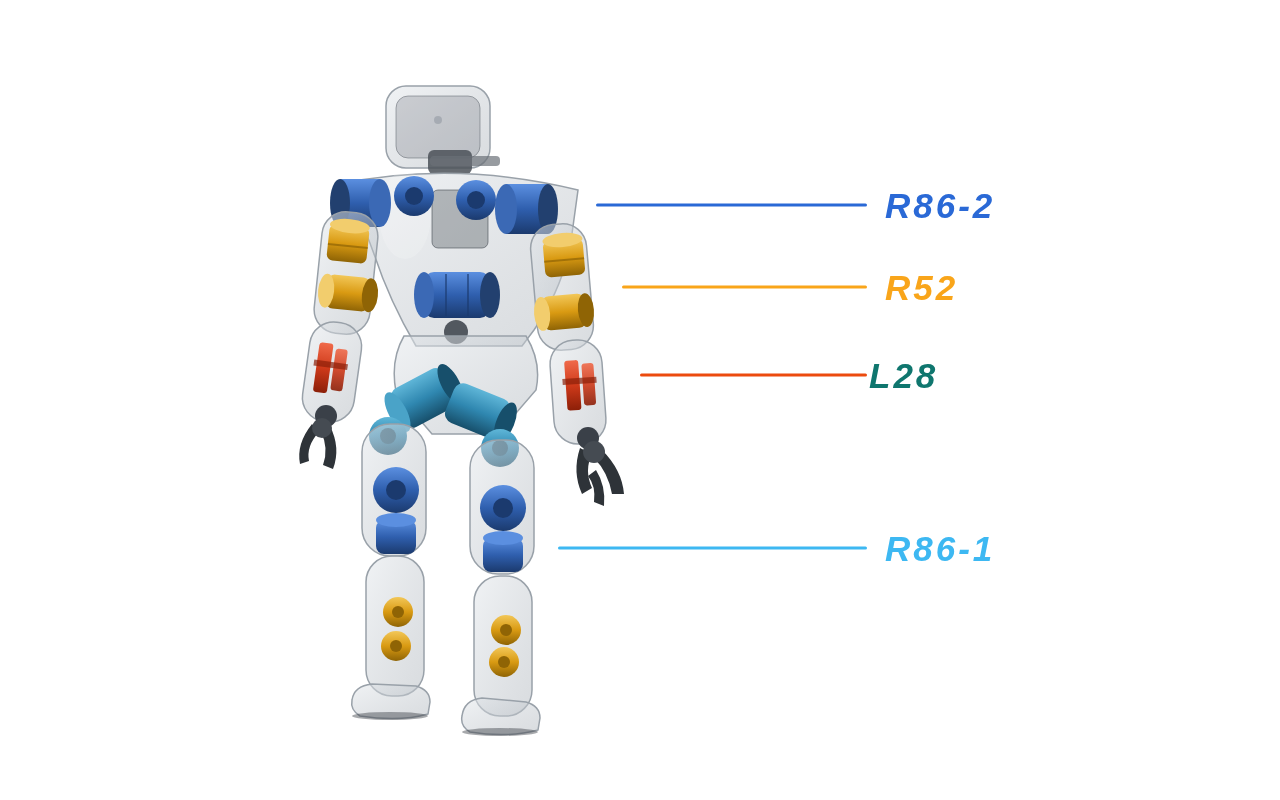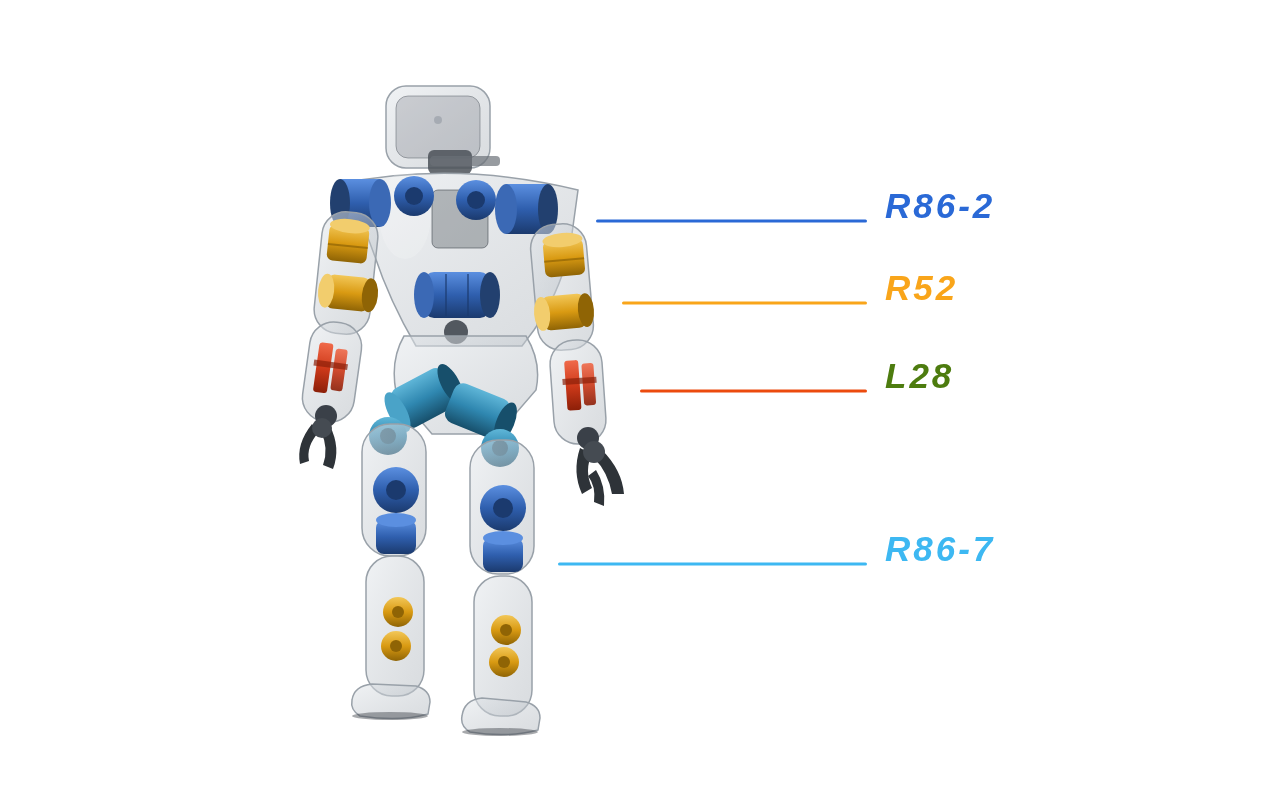--- a/index.html
+++ b/index.html
@@ -6,21 +6,21 @@
   html, body { width: 1280px; height: 800px; background: #ffffff; overflow: hidden; }
   body { font-family: "Liberation Sans", sans-serif; }
 
   .stage { position: relative; width: 1280px; height: 800px; background: #ffffff; }
 
   .robot-svg { position: absolute; left: 0; top: 0; }
 
   .callout {
     position: absolute;
     display: flex;
-    align-items: flex-end;
+    align-items: center;
     transform: translateY(-50%);
     white-space: nowrap;
   }
   .callout-line {
     height: 3px;
     border-radius: 2px;
     flex: 0 0 auto;
   }
   .callout-label {
     font-style: italic;
@@ -219,21 +219,21 @@
     <span class="callout-label" style="margin-left: 18px; color: rgb(42, 105, 214);">R86-2</span>
   </div>
 
   <div class="callout" style="left: 622px; top: 287px;">
     <div class="callout-line" style="width: 245px; background: rgb(249, 165, 26);"></div>
     <span class="callout-label" style="margin-left: 18px; color: rgb(249, 165, 26); font-style: italic;">R52</span>
   </div>
 
   <div class="callout" style="left: 640px; top: 375px;">
     <div class="callout-line" style="width: 227px; background: rgb(236, 75, 14);"></div>
-    <span class="callout-label" style="margin-left: 18px; color: #4d7c0f;">L28</span>
+    <span class="callout-label" style="margin-left: 2px; color: #0f766e;">L28</span>
   </div>
 
   <div class="callout" style="left: 558px; top: 548px;">
     <div class="callout-line" style="width: 309px; background: rgb(61, 184, 242);"></div>
-    <span class="callout-label" style="margin-left: 18px; color: rgb(61, 184, 242);">R86-7</span>
+    <span class="callout-label" style="margin-left: 18px; color: rgb(61, 184, 242);">R86-1</span>
   </div>
 
 </div>
 
 </body></html>

